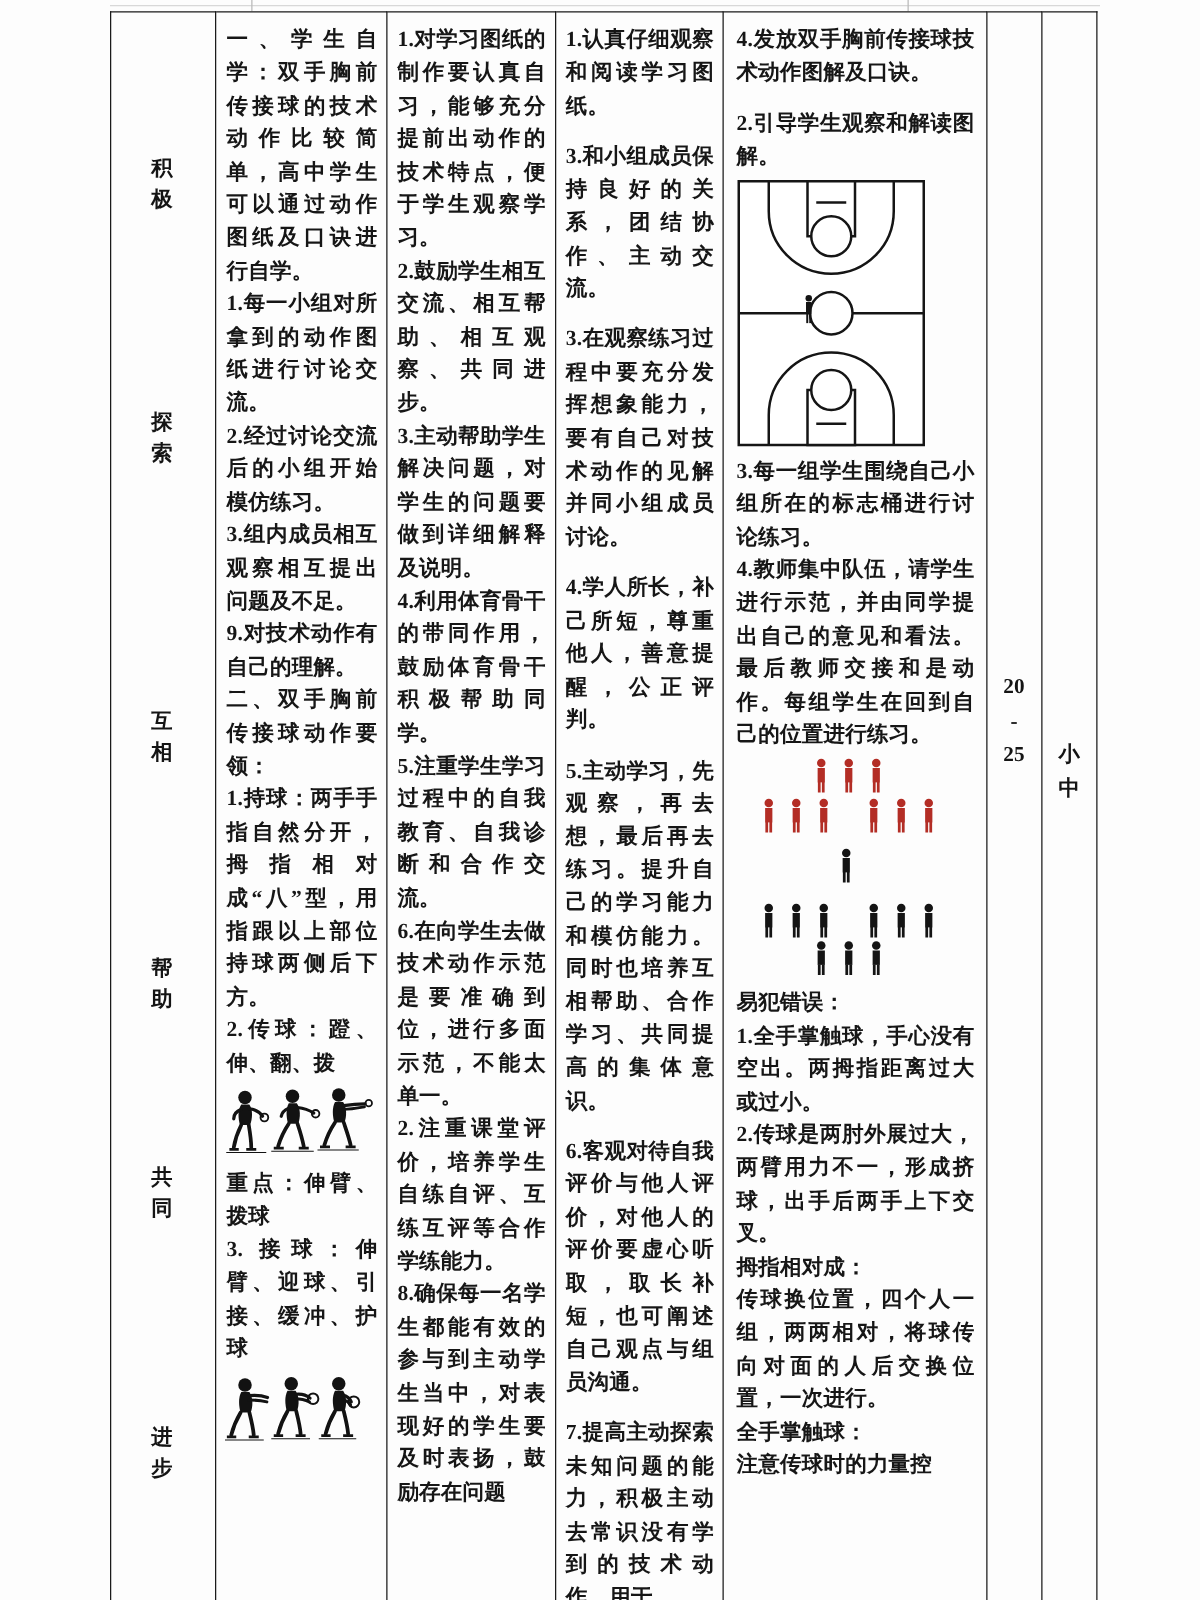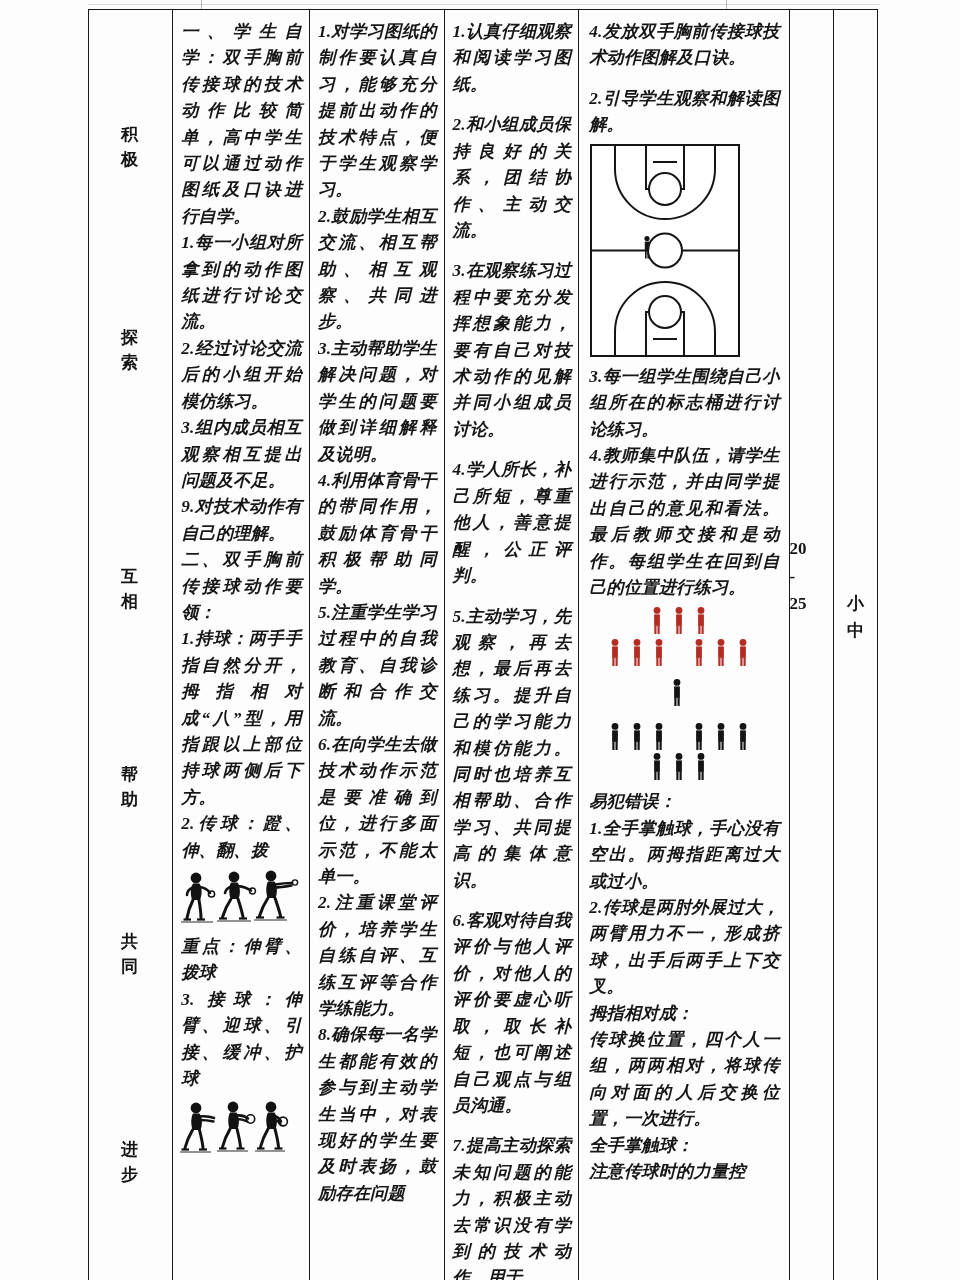--- a/index.html
+++ b/index.html
@@ -95,36 +95,36 @@
     letter-spacing: 0.2px;
     padding: 9px 7px 4px 8px;
     text-align: justify;
     text-justify: inter-ideograph;
     font-weight: 600;
     color: #161616;
     word-break: break-all;
   }
   .txt p {
     margin: 0;
-    font-style: italic;
   }
   .txt p.gap { margin-top: 0.82em; }
 
   .org .txt { padding: 9px 9px 4px 10px; }
 
   
   .stack {
     position: relative;
     height: 100%;
   }
   .timeblock {
     position: absolute;
     left: 0;
     top: 525px;
     width: 100%;
+    text-align: center;
     font-size: 17px;
     line-height: 1.62;
     font-weight: 600;
     color: #141414;
   }
   .timeblock span { display: block; }
   .timeblock .dash { letter-spacing: 0; }
 
   .loadblock {
     position: absolute;
@@ -325,21 +325,21 @@
           <p>5.注重学生学习过程中的自我教育、自我诊断和合作交流。</p>
           <p>6.在向学生去做技术动作示范是要准确到位，进行多面示范，不能太单一。</p>
           <p>2.注重课堂评价，培养学生自练自评、互练互评等合作学练能力。</p>
           <p>8.确保每一名学生都能有效的参与到主动学生当中，对表现好的学生要及时表扬，鼓励存在问题</p>
         </div>
       </td>
 
       <td>
         <div class="txt">
           <p>1.认真仔细观察和阅读学习图纸。</p>
-          <p class="gap">2.和小组成员保持良好的关系，团结协作、主动交流。</p>
+          <p class="gap">3.和小组成员保持良好的关系，团结协作、主动交流。</p>
           <p class="gap">3.在观察练习过程中要充分发挥想象能力，要有自己对技术动作的见解并同小组成员讨论。</p>
           <p class="gap">4.学人所长，补己所短，尊重他人，善意提醒，公正评判。</p>
           <p class="gap">5.主动学习，先观察，再去想，最后再去练习。提升自己的学习能力和模仿能力。同时也培养互相帮助、合作学习、共同提高的集体意识。</p>
           <p class="gap">6.客观对待自我评价与他人评价，对他人的评价要虚心听取，取长补短，也可阐述自己观点与组员沟通。</p>
           <p class="gap">7.提高主动探索未知问题的能力，积极主动去常识没有学到的技术动作，用于</p>
         </div>
       </td>
 
       <td class="org">
         <div class="txt">

